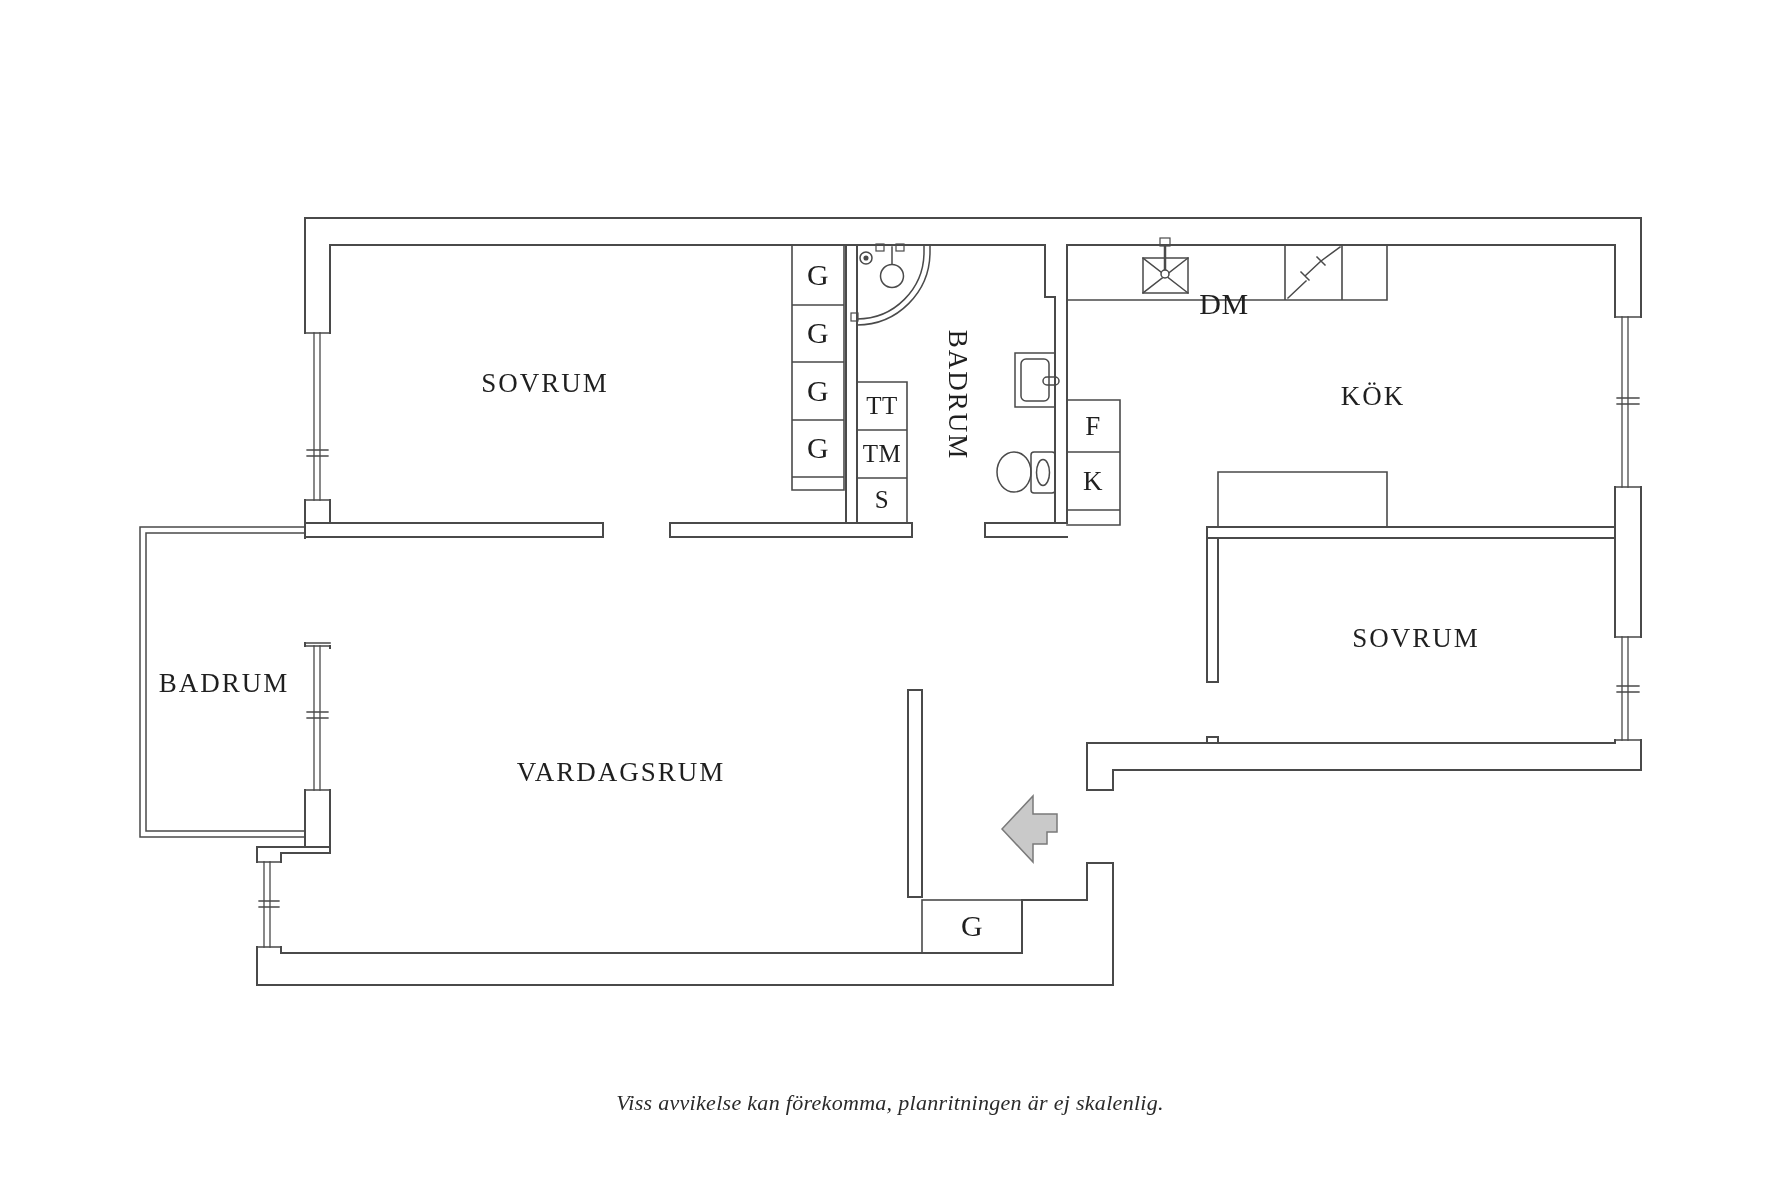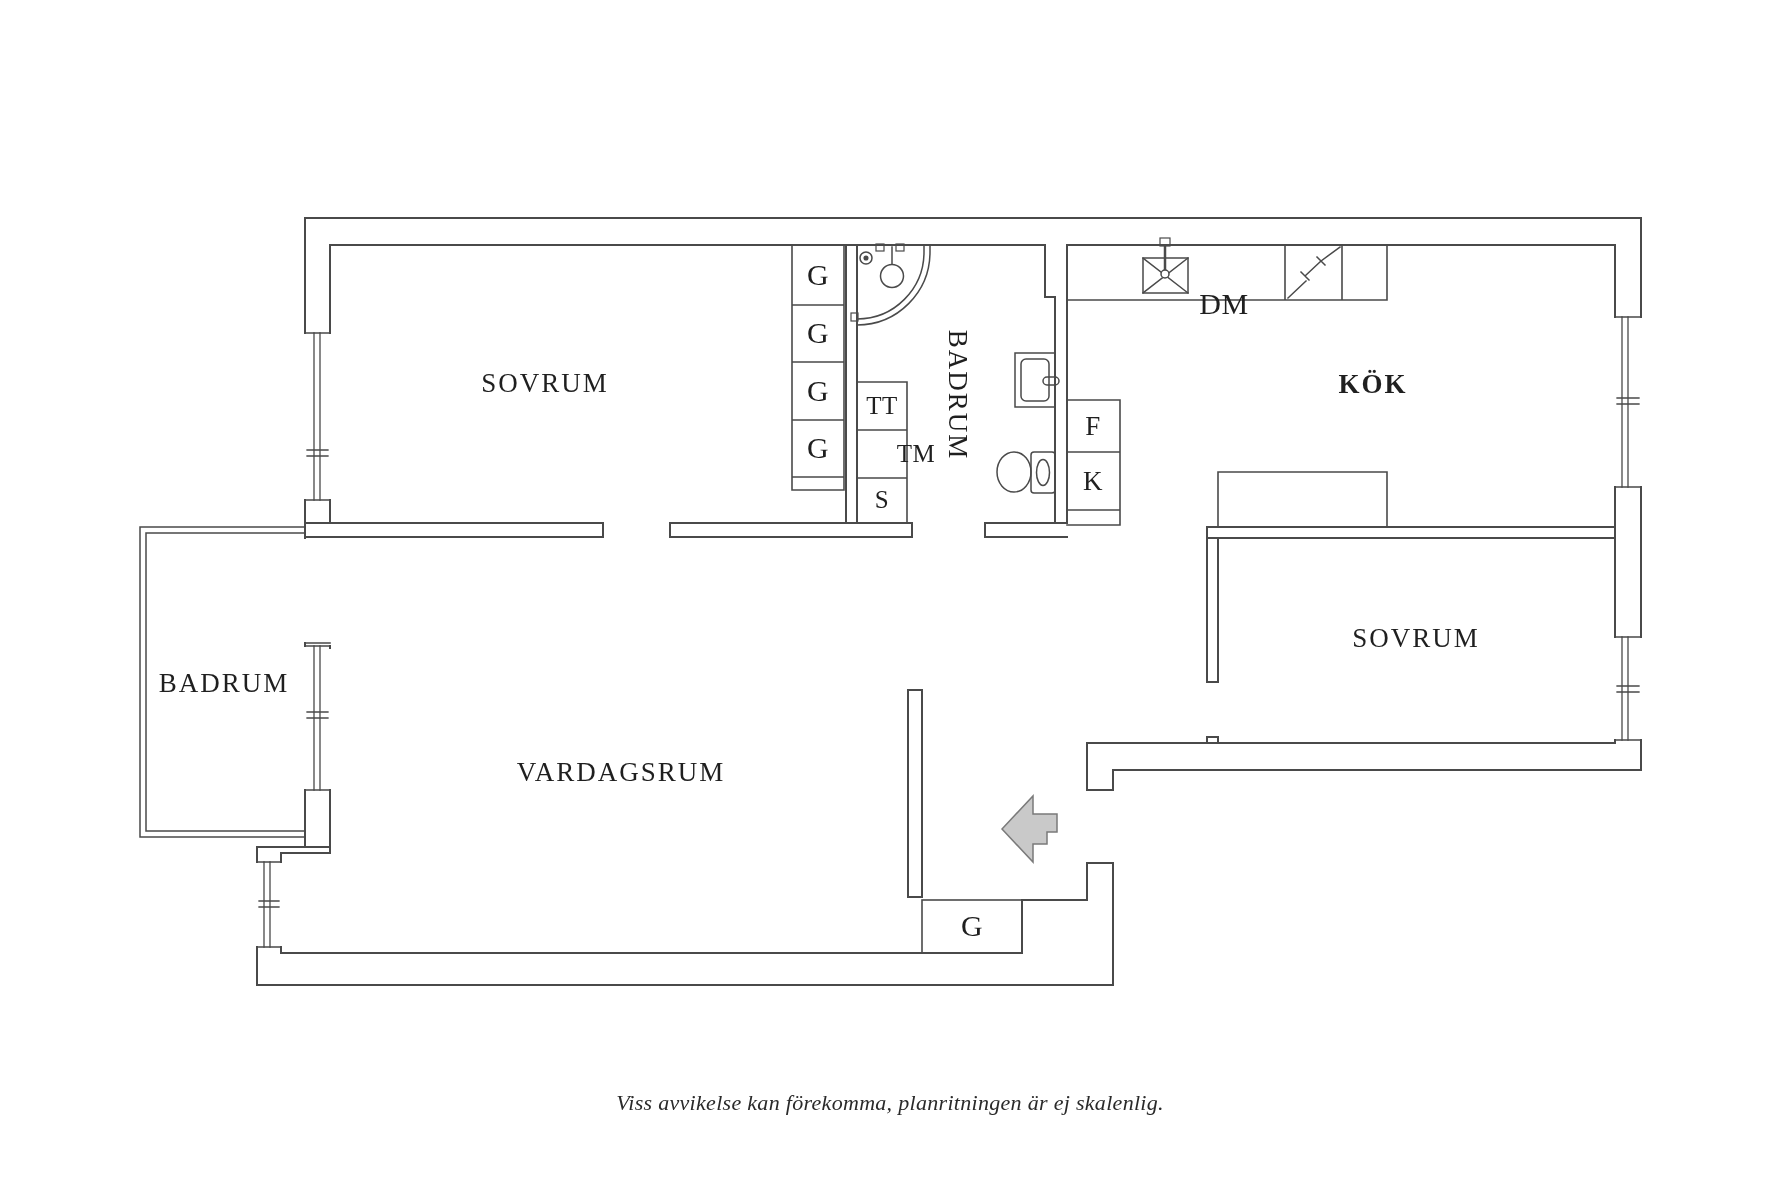--- a/index.html
+++ b/index.html
@@ -152,33 +152,33 @@
       <rect x="1160" y="238" width="10" height="8" stroke-width="1.2"></rect>
       <line x1="1165" y1="246" x2="1165" y2="271" stroke-width="2.5"></line>
       <circle cx="1165" cy="274" r="4" fill="#ffffff"></circle>
     </g>
 
     <polygon points="1002,829 1033,796 1033,814 1057,814 1057,832 1047,832 1047,844 1033,844 1033,862" fill="#c9c9c9" stroke="#7a7a7a" stroke-width="1.5"></polygon>
   </svg>
 
   <span class="lbl room" style="left:545px;top:383px;">SOVRUM</span>
   <span class="lbl room vert" style="left:957px;top:395px;">BADRUM</span>
-  <span class="lbl room" style="left:1373px;top:384px;font-weight:bold;">KÖK</span>
+  <span class="lbl room" style="left:1373px;top:396px;">KÖK</span>
   <span class="lbl room" style="left:1416px;top:638px;">SOVRUM</span>
   <span class="lbl room" style="left:621px;top:772px;font-family:Liberation Serif, serif;">VARDAGSRUM</span>
   <span class="lbl room" style="left:224px;top:683px;">BADRUM</span>
 
   <span class="lbl unit-lg" style="left:818px;top:275px;">G</span>
   <span class="lbl unit-lg" style="left:818px;top:333px;">G</span>
   <span class="lbl unit-lg" style="left:818px;top:391px;">G</span>
   <span class="lbl unit-lg" style="left:818px;top:448px;">G</span>
   <span class="lbl unit-lg" style="left:972px;top:926px;">G</span>
 
   <span class="lbl unit-sm" style="left:882px;top:406px;">TT</span>
-  <span class="lbl unit-sm" style="left:882px;top:454px;margin-left:34px;">TM</span>
+  <span class="lbl unit-sm" style="left:882px;top:454px;">TM</span>
   <span class="lbl unit-sm" style="left:882px;top:500px;">S</span>
 
   <span class="lbl unit-md" style="left:1093px;top:426px;">F</span>
   <span class="lbl unit-md" style="left:1093px;top:481px;">K</span>
   <span class="lbl unit-lg" style="left:1224px;top:274px;margin-top:30px;">DM</span>
 
   <span class="lbl caption" style="left:890px;top:1103px;text-align:center;">Viss avvikelse kan förekomma, planritningen är ej skalenlig.</span>
 </div>
 
 </body></html>

